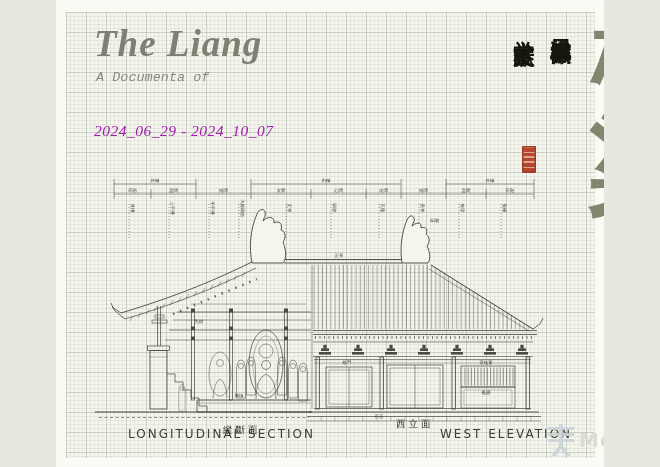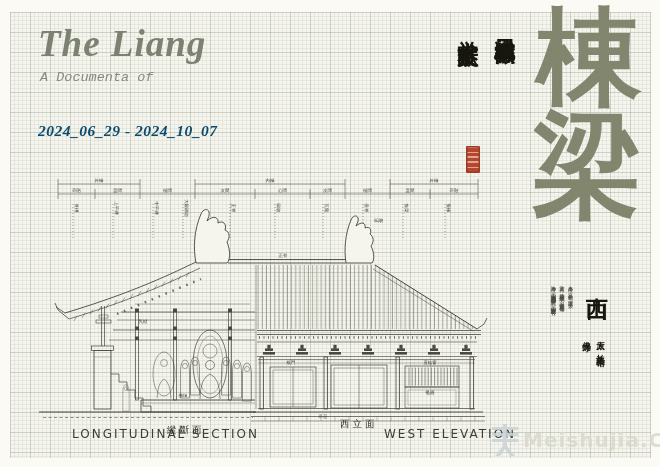--- a/index.html
+++ b/index.html
@@ -1,17 +1,17 @@
 <!DOCTYPE html>
 <html><head>
 <meta charset="utf-8">
 <style>
   html,body{margin:0;padding:0;background:#e9e8e0;}
   #poster{
-    position:relative;width:660px;height:467px;margin:0 auto;
+    position:relative;width:548px;height:467px;margin:0 auto;
     background:#fbfaf4;overflow:hidden;
     font-family:"Liberation Serif","DejaVu Serif",serif;color:#2a2a22;
   }
   #paper{
     position:absolute;left:10px;top:12px;right:9px;bottom:9px;
     background-color:#f5f4ed;
     background-image:
       linear-gradient(to right, rgba(120,142,120,.25) 1px, transparent 1px),
       linear-gradient(to bottom, rgba(120,142,120,.25) 1px, transparent 1px),
       linear-gradient(to right, rgba(120,142,120,.11) 1px, transparent 1px),
@@ -23,22 +23,22 @@
     position:absolute;left:38px;top:22px;
     font-style:italic;font-size:37px;font-weight:600;letter-spacing:1px;
     color:#7c8172;
   }
   .subtitle{
     position:absolute;left:40px;top:70px;
     font-style:italic;font-size:13.5px;line-height:15.5px;color:#878b7c;font-family:Liberation Mono, monospace;
   }
   .dates{
     position:absolute;left:38px;top:122px;
-    font-style:italic;font-weight:700;font-size:15.5px;letter-spacing:.5px;
-    color:#0c4a6e;
+    font-style:italic;font-weight:400;font-size:15.5px;letter-spacing:.5px;
+    color:#a21caf;
   }
   
   .vtext{
     writing-mode:vertical-rl;text-orientation:upright;
     font-family:"Liberation Serif","DejaVu Serif",serif;
   }
   .headline-col{
     position:absolute;top:20px;font-size:21px;font-weight:700;
     letter-spacing:1.5px;color:#17170f;
   }

